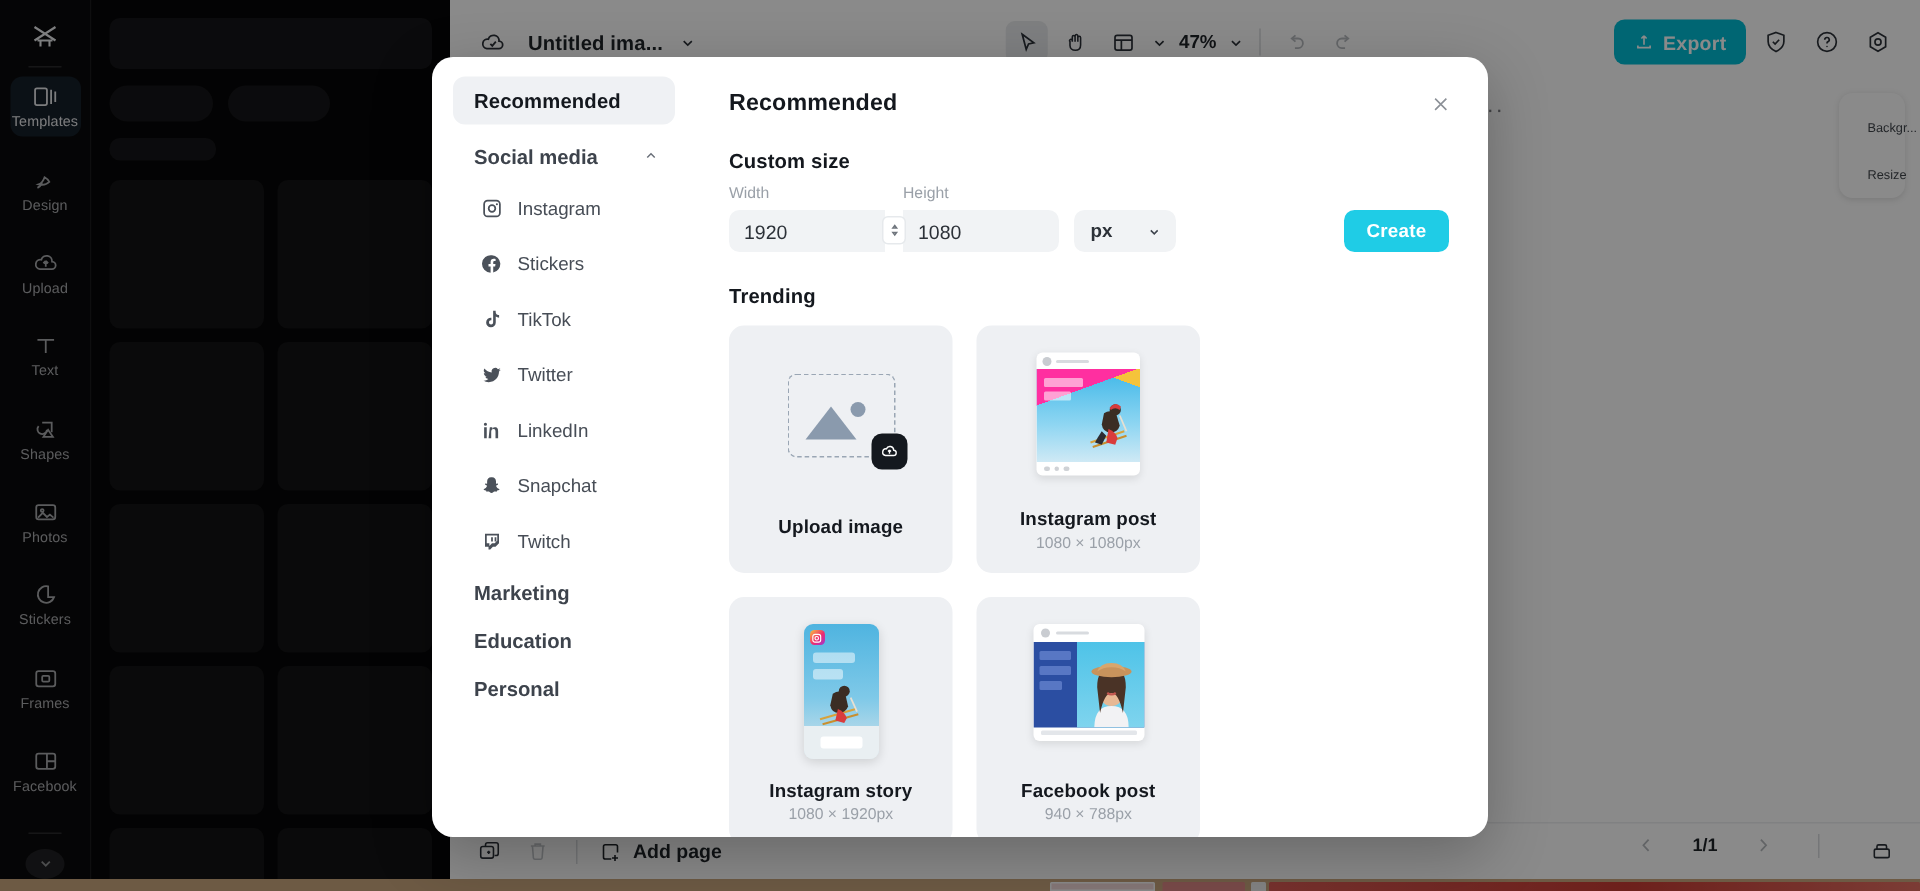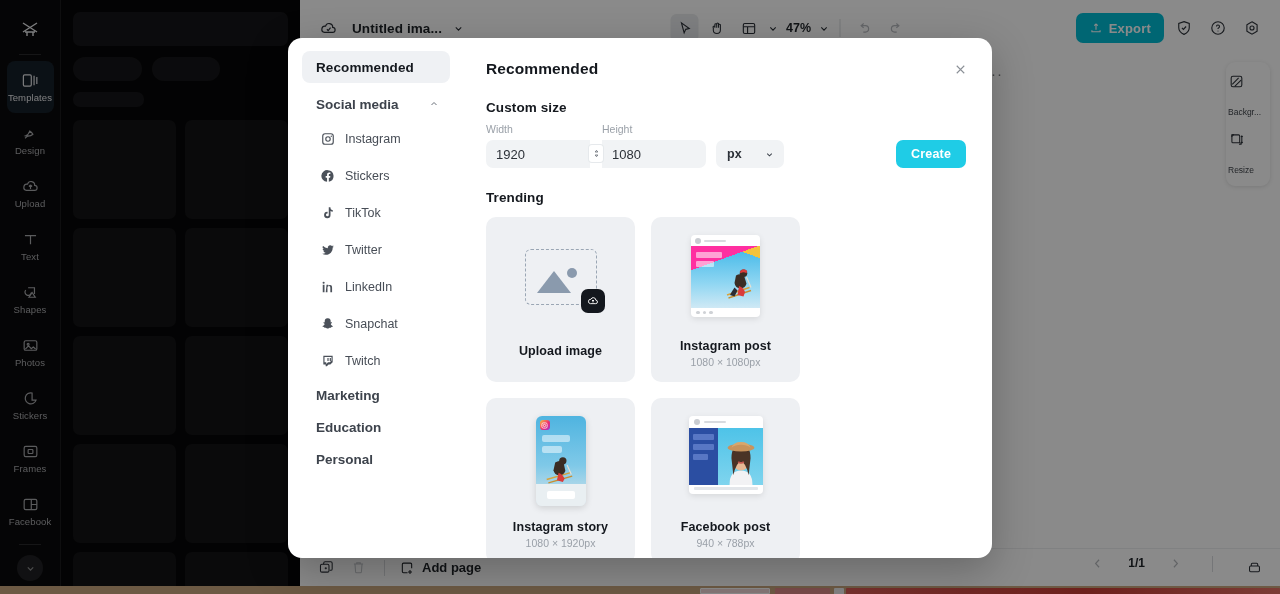--- a/index.html
+++ b/index.html
@@ -20,21 +20,21 @@
     background: #0b0b0c;
     display: flex; flex-direction: column; align-items: center;
     padding-top: 8px;
     border-right: 1px solid #1b1b1d;
   }
   .logo-cell { height: 44px; display: flex; align-items: center; justify-content: center; width: 100%; }
   .rail-sep { width: 22px; height: 1px; background: #2a2a2c; margin: 2px 0 6px; }
   .rail-item {
     width: 47px; height: 52px; border-radius: 8px;
     display: flex; flex-direction: column; align-items: center; justify-content: center;
-    gap: 3px; color: #a9aaad; cursor: pointer; margin-bottom: 1px;
+    gap: 3px; color: #a9aaad; cursor: pointer; margin-bottom: 15px;
   }
   .rail-item.active { background: #16202a; color: #e6e7e9; }
   .rail-item .lbl { font-size: 9.5px; letter-spacing: .1px; line-height: 1; }
   .rail-item svg { display: block; }
   .rail-bottom-sep { width: 22px; height: 1px; background: #2a2a2c; margin: 6px 0 10px; }
   .rail-chev {
     width: 26px; height: 26px; border-radius: 50%; background: #212123;
     display: flex; align-items: center; justify-content: center; color: #8d8e91; cursor: pointer;
   }
 
@@ -81,21 +81,21 @@
   .canvas-sheet {
     position: absolute; left: 11px; top: 0px; width: 989px; height: 492px;
     background: #fff; border-radius: 4px;
   }
   .canvas-dots { position: absolute; left: 685px; top: 10px; font-size: 15px; color: #7a7d82; letter-spacing: 1px; line-height: 1; }
   .side-tools {
     position: absolute; right: 10px; top: 6px; width: 44px; border-radius: 9px;
     background: #ffffff; padding: 6px 0; display: flex; flex-direction: column; align-items: center; gap: 4px;
     box-shadow: 0 1px 4px rgba(0,0,0,.12);
   }
-  .side-tool { width: 40px; display: flex; flex-direction: column; align-items: flex-start; gap: 17px; padding: 5px 0; cursor: pointer; color: #2c3138; }
+  .side-tool { width: 40px; display: flex; flex-direction: row; align-items: flex-end; gap: 17px; padding: 5px 0; cursor: pointer; color: #2c3138; }
   .side-tool .lbl { font-size: 8.5px; color: #41464c; }
 
   
   .bottombar {
     position: absolute; left: 0; bottom: 0; right: 0; height: 38px; background: #fff;
     display: flex; align-items: center; padding: 0 14px; gap: 8px; border-top: 1px solid #eceef0;
   }
   .bb-icon { width: 24px; height: 24px; display: flex; align-items: center; justify-content: center; color: #2c3138; cursor: pointer; }
   .bb-icon.dis { color: #c3c6ca; }
   .bb-div { width: 1px; height: 16px; background: #d8dade; margin: 0 6px; }

